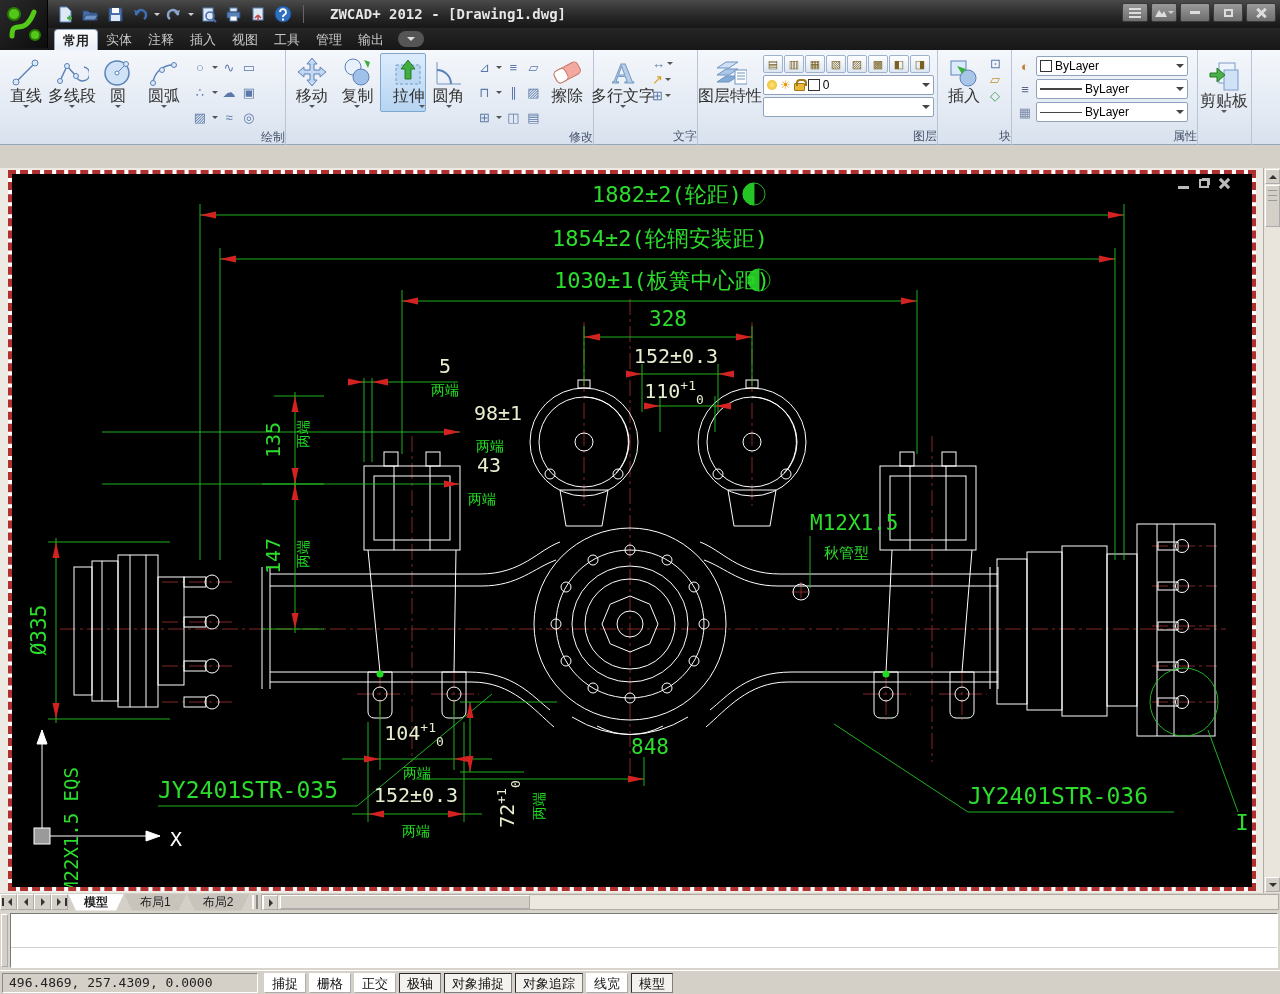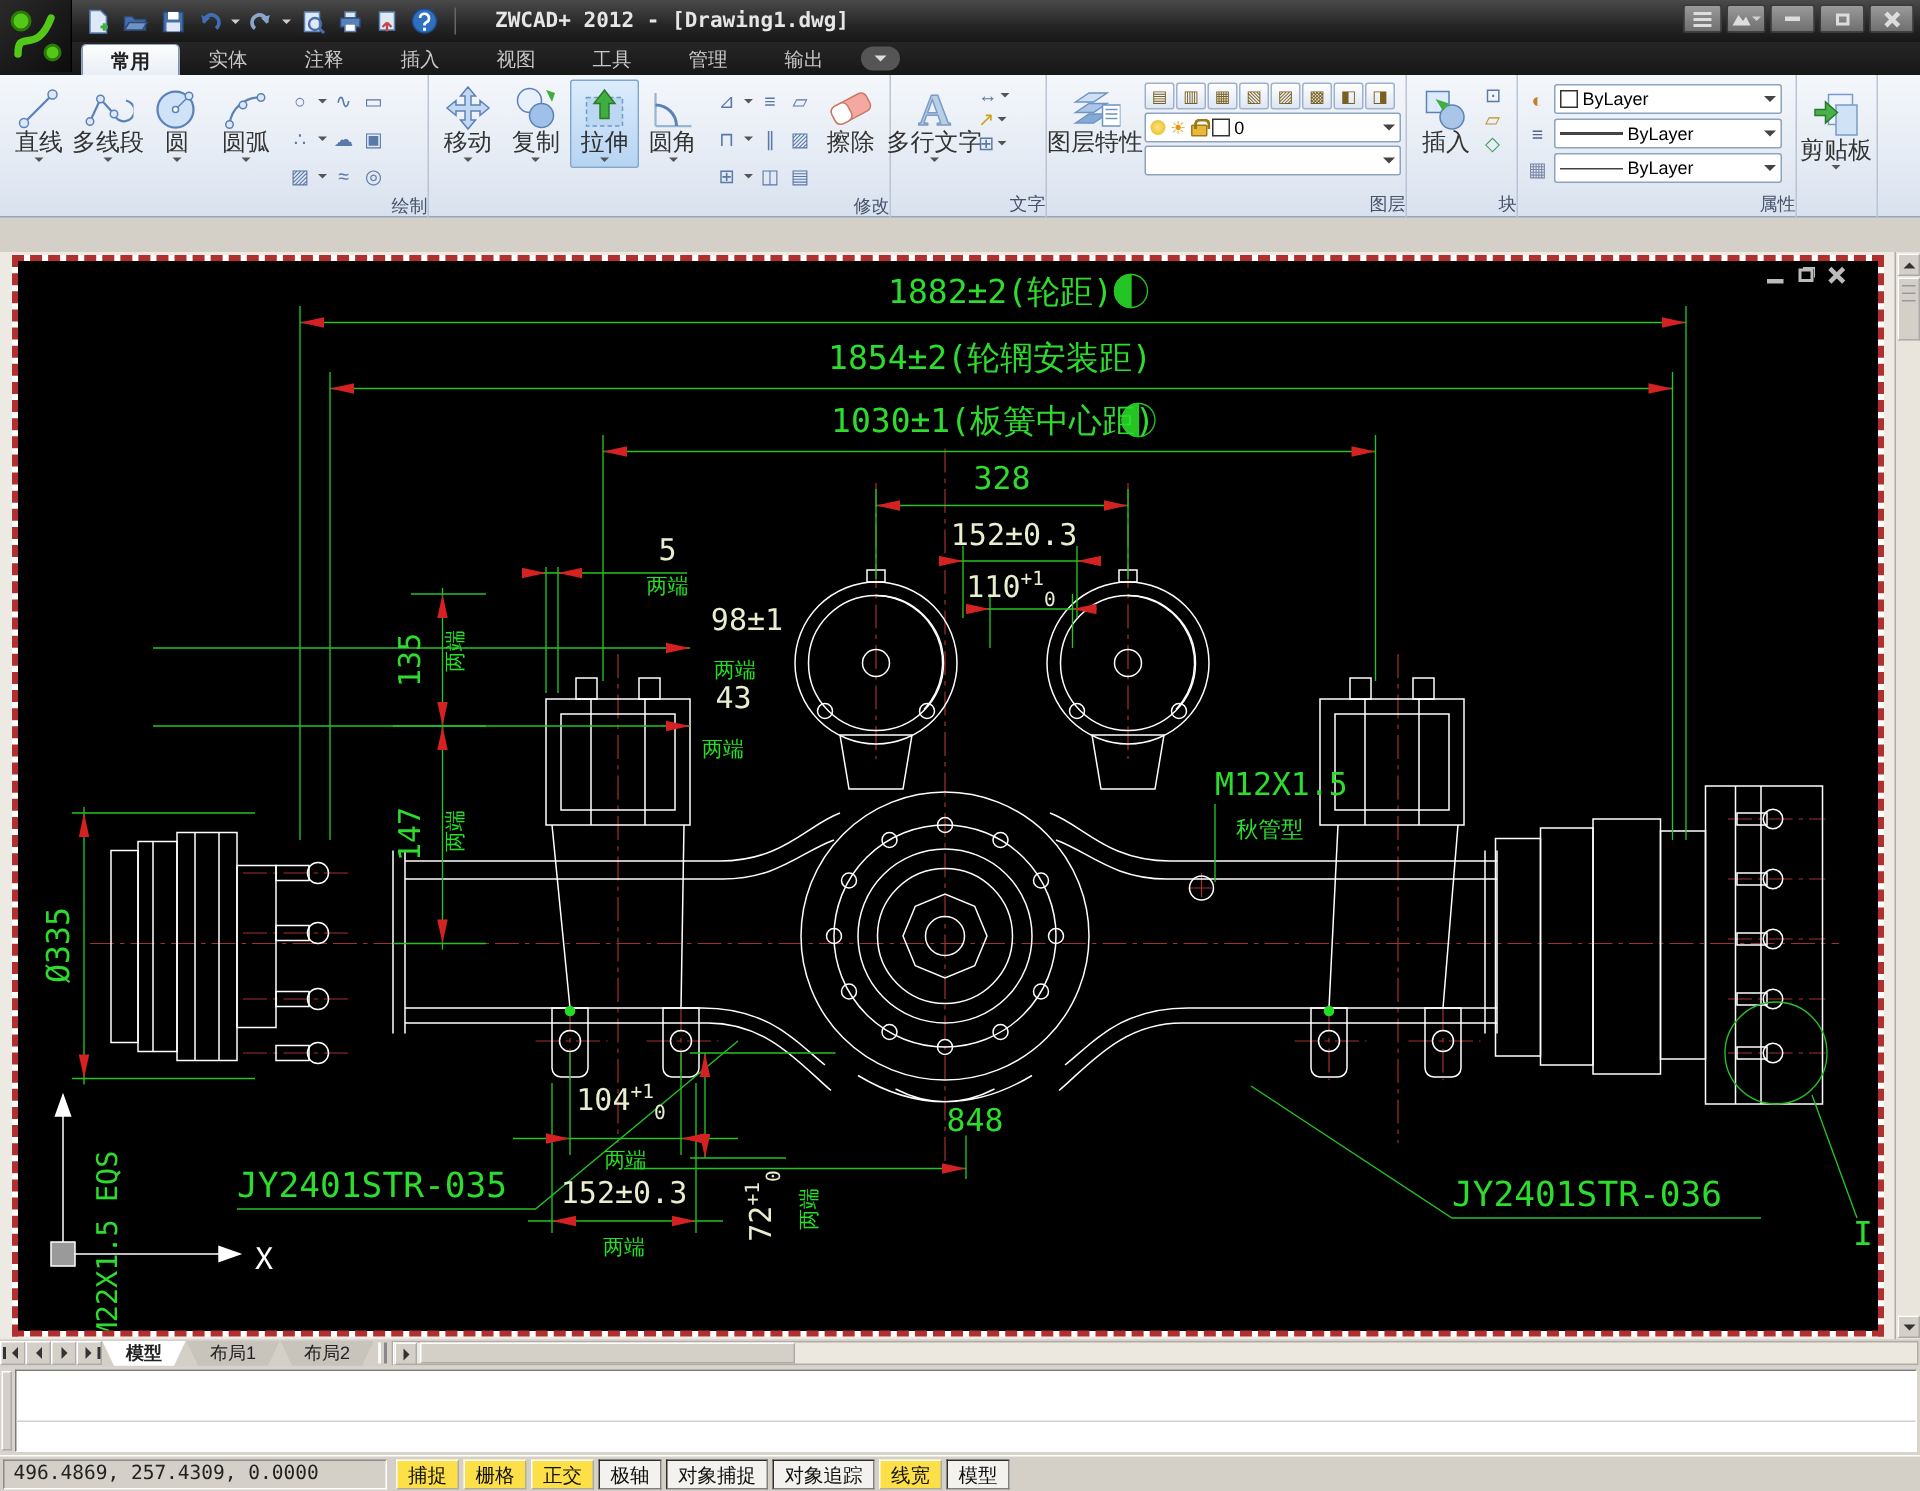--- a/index.html
+++ b/index.html
@@ -25,35 +25,35 @@
 .wb-res { width:9px; height:8px; border:2px solid #ddd; }
 .wb-x { position:relative; width:10px; height:10px; }
 .wb-x::before,.wb-x::after { content:""; position:absolute; left:4px; top:-1px; width:3px; height:12px; background:#ddd; }
 .wb-x::before { transform:rotate(45deg);} .wb-x::after { transform:rotate(-45deg);}
 .wb-lines { display:flex; flex-direction:column; gap:2px; }
 .wb-lines i { display:block; width:12px; height:2px; background:#ddd; }
 
 
 #ribtabs { position:absolute; left:0; top:28px; width:1280px; height:22px;
   background:linear-gradient(#262626,#171717); display:flex; align-items:flex-end; padding-left:54px; }
-.rtab { height:21px; line-height:21px; padding:0 19px; font-size:13px; color:#c8c8c8; }
+.rtab { height:21px; line-height:21px; padding:0 8px; font-size:13px; color:#c8c8c8; }
 .rtab.active { background:linear-gradient(#fdfdfd,#e8eef7); color:#222; font-weight:bold;
   border-radius:4px 4px 0 0; border:1px solid #8ea4c0; border-bottom:none; }
 #rtab-more { width:26px; height:16px; margin:0 0 3px 6px; background:#555; border-radius:8px;
   display:flex; align-items:center; justify-content:center; }
 #rtab-more i { width:0; height:0; border:4px solid transparent; border-top-color:#ddd; margin-top:4px; }
 
 
 #ribbon { position:absolute; left:0; top:50px; width:1280px; height:95px;
   background:linear-gradient(#f4f7fb,#e2e9f3 70%,#d8e1ee); border-bottom:1px solid #94a6bd; display:flex; }
 .panel { height:95px; border-right:1px solid #b9c4d6; display:flex; flex-direction:column; }
 .pbody { flex:1; display:flex; align-items:flex-start; padding:3px 3px 0 3px; }
 .plabel { height:16px; text-align:right; font-size:12px; color:#45536a; line-height:15px; position:relative; }
 .bigbtn { width:46px; display:flex; flex-direction:column; align-items:center; padding-top:1px; border:1px solid transparent; border-radius:2px; }
-.bigbtn.hl { background:linear-gradient(#dcecfc,#b6d4f2); border-color:#7fa8d0; }
+.bigbtn.hl { background:linear-gradient(#dcecfc,#b6d4f2); border-color:#7fa8d0;align-items:flex-end; }
 .bigbtn .ic { width:34px; height:34px; display:flex; align-items:center; justify-content:center; }
 .bigbtn .lbl { font-size:16px; color:#333; white-space:nowrap; line-height:14px; }
 .caret { width:0; height:0; border:3px solid transparent; border-top-color:#555; margin-top:2px; }
 .minis { display:grid; grid-template-columns:20px 9px 20px 20px; grid-auto-rows:25px; align-items:center; justify-items:center; margin:2px 1px 0 3px; }
 .mini { font-size:13px; color:#5b79a8; line-height:1; }
 .mini3 { display:flex; flex-direction:column; gap:3px; margin:4px 0 0 3px; }
 .mini3 .mrow { display:flex; align-items:center; gap:2px; font-size:14px; color:#5b79a8; }
 .layer-right { display:flex; flex-direction:column; gap:2px; margin-left:4px; margin-top:2px; width:172px; }
 .lrow { display:flex; gap:1px; }
 .lrb { width:20px; height:18px; border:1px solid #9fb2cc; border-radius:2px; background:linear-gradient(#fff,#dce6f2);
@@ -130,21 +130,21 @@
 #cmd-grip { position:absolute; left:1px; top:3px; width:7px; height:53px; background:#d4d0c8; border:1px outset #fff; }
 #cmd-box { width:100%; height:100%; background:#fff; border:1px solid #7a7a7a; border-right-color:#fff; border-bottom-color:#fff; position:relative; }
 #cmd-hist { height:34px; border-bottom:1px solid #d0d0d0; }
 #cmd-line { height:19px; font-family:"DejaVu Sans Mono",monospace; font-size:13px; color:#111; padding:2px 4px; }
 
 
 #status { position:absolute; left:0; top:970px; width:1280px; height:24px; background:#d4d0c8; border-top:1px solid #fff; display:flex; align-items:center; padding:0 2px; }
 #coords { width:256px; height:20px; border:1px solid #8a8a8a; border-right-color:#fff; border-bottom-color:#fff;
   font-family:"DejaVu Sans Mono",monospace; font-size:13px; color:#222; padding:1px 6px; background:#d4d0c8; }
 #togs { display:flex; gap:3px; margin-left:6px; }
-.tog { height:20px; padding:1px 7px; font-size:13px; color:#111; background:#fde047; border:1px outset #fff; white-space:nowrap; }
+.tog { height:20px; padding:1px 7px; font-size:13px; color:#111; background:#ffffff; border:1px outset #fff; white-space:nowrap; }
 .tog.on { border:1px inset #808080; background:#f4f2ee; }
 
 
 .geo { stroke:#fff; stroke-width:1; fill:none; }
 .cl { stroke:#a33030; stroke-width:0.8; fill:none; stroke-dasharray:16 4 3 4; }
 .dim { stroke:#24c424; stroke-width:0.9; fill:none; }
 .arr { fill:#d42222; stroke:none; }
 text.g { fill:#2ddd2d; font-family:"DejaVu Sans Mono",monospace; }
 text.p { fill:#e7efcf; font-family:"DejaVu Sans Mono",monospace; }
 text.be { fill:#22e022; font-family:"DejaVu Sans Mono",monospace; font-size:14px; }

